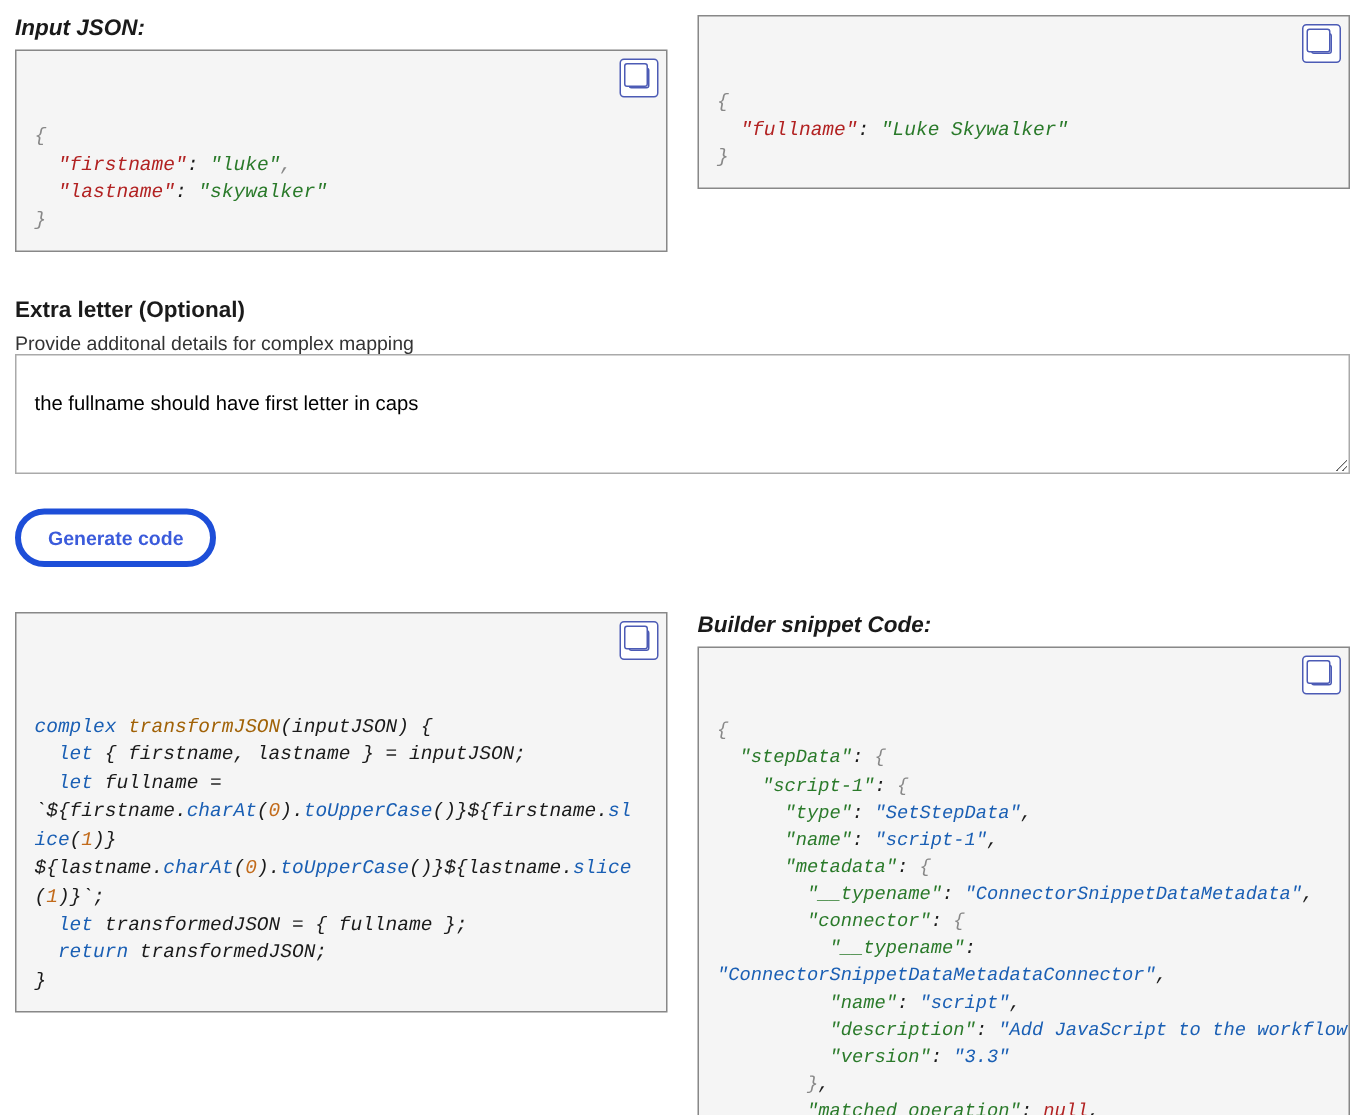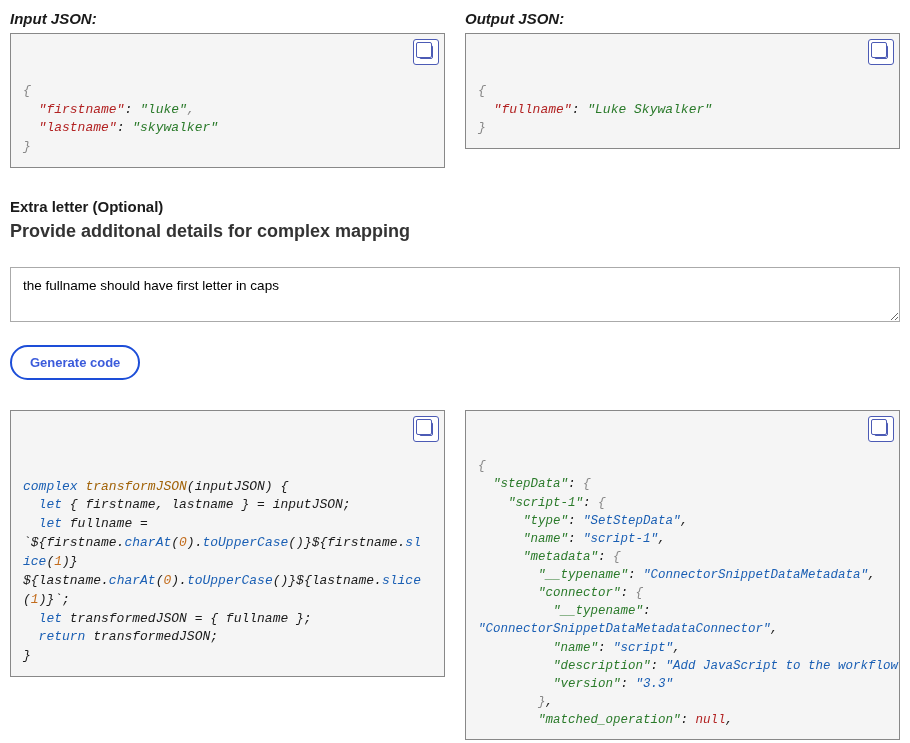--- a/index.html
+++ b/index.html
@@ -13,24 +13,23 @@
     }
     .row { display: flex; gap: 20px; font-style: italic; }
     .col { flex: 1; min-width: 0; }
     .section-label {
       font-weight: 700;
       font-size: 15px;
       margin-bottom: 6px;
       color: #1a1a1a;
     }
     .section-sublabel {
-      font-size: 18px;
+      font-size: 13px;
       color: #333;
-      margin-bottom: 25px;
-      font-weight: bold;
+      margin-bottom: 0;
     }
     .code-box {
       position: relative;
       background: #f5f5f5;
       border: 1px solid #888;
       padding: 10px 12px;
       font-family: 'Courier New', monospace;
       font-size: 13px;
       line-height: 1.45;
       white-space: pre;
@@ -62,31 +61,31 @@
       position: absolute;
       width: 14px; height: 14px;
       border: 1.5px solid #4c5bb5;
       border-radius: 2px;
       left: -4px; top: -4px;
       background: #fff;
     }
     .textarea-box {
       width: 100%;
       border: 1px solid #aaa;
-      padding: 10px 12px;
+      padding: 24px 12px;
       font-family: -apple-system, BlinkMacSystemFont, 'Segoe UI', Arial, sans-serif;
       font-size: 13.5px;
       resize: both;
       min-height: 55px;
     }
     .generate-btn {
       margin-top: 20px;
       padding: 8px 18px;
       background: transparent;
-      border: 2px solid #1d4ed8;
+      border: 4px solid #1d4ed8;
       color: #3b5bdb;
       font-weight: 600;
       font-size: 13px;
       border-radius: 20px;
       cursor: pointer;
     }
     .mt { margin-top: 30px; }
     
     .c-brace { color: #888; }
     .c-key { color: #b22222; }
@@ -108,21 +107,20 @@
   <div class="col">
     <div class="section-label">Input JSON:</div>
     <div class="code-box">
       <div class="copy-btn"><span class="copy-icon"></span></div>
 <span class="c-brace">{</span>
   <span class="c-key">"firstname"</span>: <span class="c-str">"<span>luke</span>"</span><span class="c-brace">,</span>
   <span class="c-key">"lastname"</span>: <span class="c-str">"<span>skywalker</span>"</span>
 <span class="c-brace">}</span></div>
   </div>
   <div class="col">
-    <div class="section-label">Output JSON:</div>
     <div class="code-box">
       <div class="copy-btn"><span class="copy-icon"></span></div>
 <span class="c-brace">{</span>
   <span class="c-key">"fullname"</span>: <span class="c-str">"<span>Luke Skywalker</span>"</span>
 <span class="c-brace">}</span></div>
   </div>
 </div>
 
 <div class="mt">
   <div class="section-label">Extra letter (Optional)</div>
@@ -142,20 +140,21 @@
   <span class="c-kw">let</span> fullname =
 `${firstname.<span class="c-method">charAt</span>(<span class="c-num">0</span>).<span class="c-method">toUpperCase</span>()}${firstname.<span class="c-method">sl
 ice</span>(<span class="c-num">1</span>)}
 ${lastname.<span class="c-method">charAt</span>(<span class="c-num">0</span>).<span class="c-method">toUpperCase</span>()}${lastname.<span class="c-method">slice</span>
 (<span class="c-num">1</span>)}`;
   <span class="c-kw">let</span> transformedJSON = { fullname };
   <span class="c-kw">return</span> transformedJSON;
 }</div>
   </div>
   <div class="col">
+    <div class="section-label">Builder snippet Code:</div>
     <div class="code-box builder" style="min-height:210px; font-size:12.5px;">
       <div class="copy-btn"><span class="copy-icon"></span></div>
 <span class="c-brace">{</span>
   <span class="c-key2">"stepData"</span>: <span class="c-brace">{</span>
     <span class="c-key2">"script-1"</span>: <span class="c-brace">{</span>
       <span class="c-key2">"type"</span>: <span class="c-str2">"SetStepData"</span>,
       <span class="c-key2">"name"</span>: <span class="c-str2">"script-1"</span>,
       <span class="c-key2">"metadata"</span>: <span class="c-brace">{</span>
         <span class="c-key2">"__typename"</span>: <span class="c-str2">"ConnectorSnippetDataMetadata"</span>,
         <span class="c-key2">"connector"</span>: <span class="c-brace">{</span>

